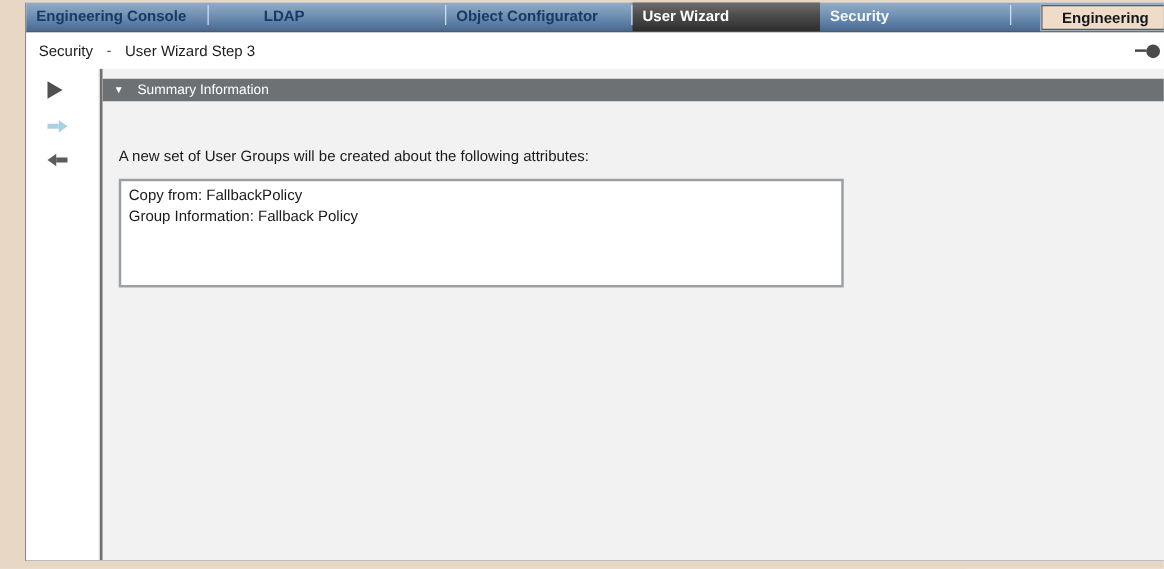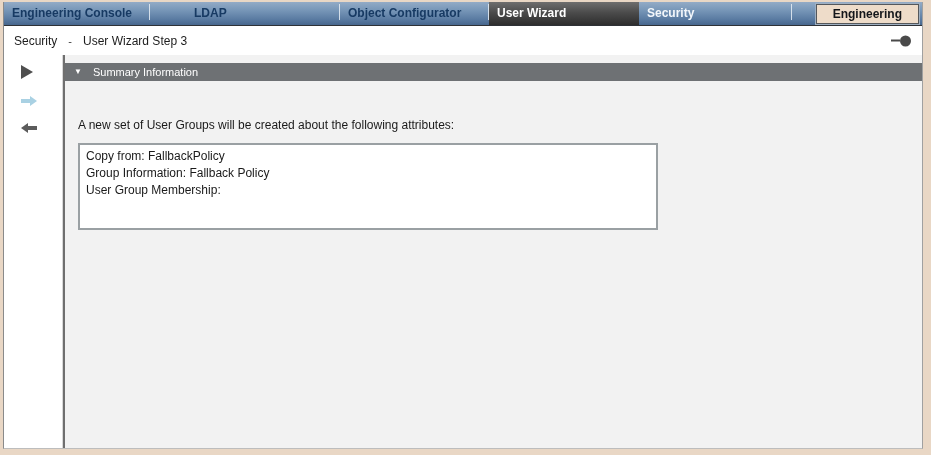--- a/index.html
+++ b/index.html
@@ -6,21 +6,21 @@
   html,body { width: 931px; height: 455px; }
   body {
     font-family: "Liberation Sans", "DejaVu Sans", sans-serif;
     background: #e9d7c5;
     overflow: hidden;
   }
   .frame {
     position: relative;
     width: 773px; height: 455px;
     background: #e9d7c5;
-    padding: 2px 8px 6px 3px;
+    padding: 2px 8px 6px 20px;
   }
   .window {
     position: relative;
     width: 920px; height: 447px;
     background: #ffffff;
     border-left: 1px solid #8a8a8a;
     border-right: 1px solid #a0a0a0;
     border-bottom: 1px solid #bdbdbd;
     display: flex;
     flex-direction: column;
@@ -228,20 +228,19 @@
       <div class="panel">
         <div class="panel-header">
           <span class="caret">▼</span>
           <span>Summary Information</span>
         </div>
         <div class="panel-body">
           <p class="attr-head">A new set of User Groups will be created about the following attributes:</p>
           <div class="sum-box">
             <div>Copy from: FallbackPolicy</div>
             <div>Group Information: Fallback Policy</div>
-            <div>User Group Membership:</div>
           </div>
         </div>
       </div>
 
     </div>
   </div>
 </div>
 
 </body></html>

